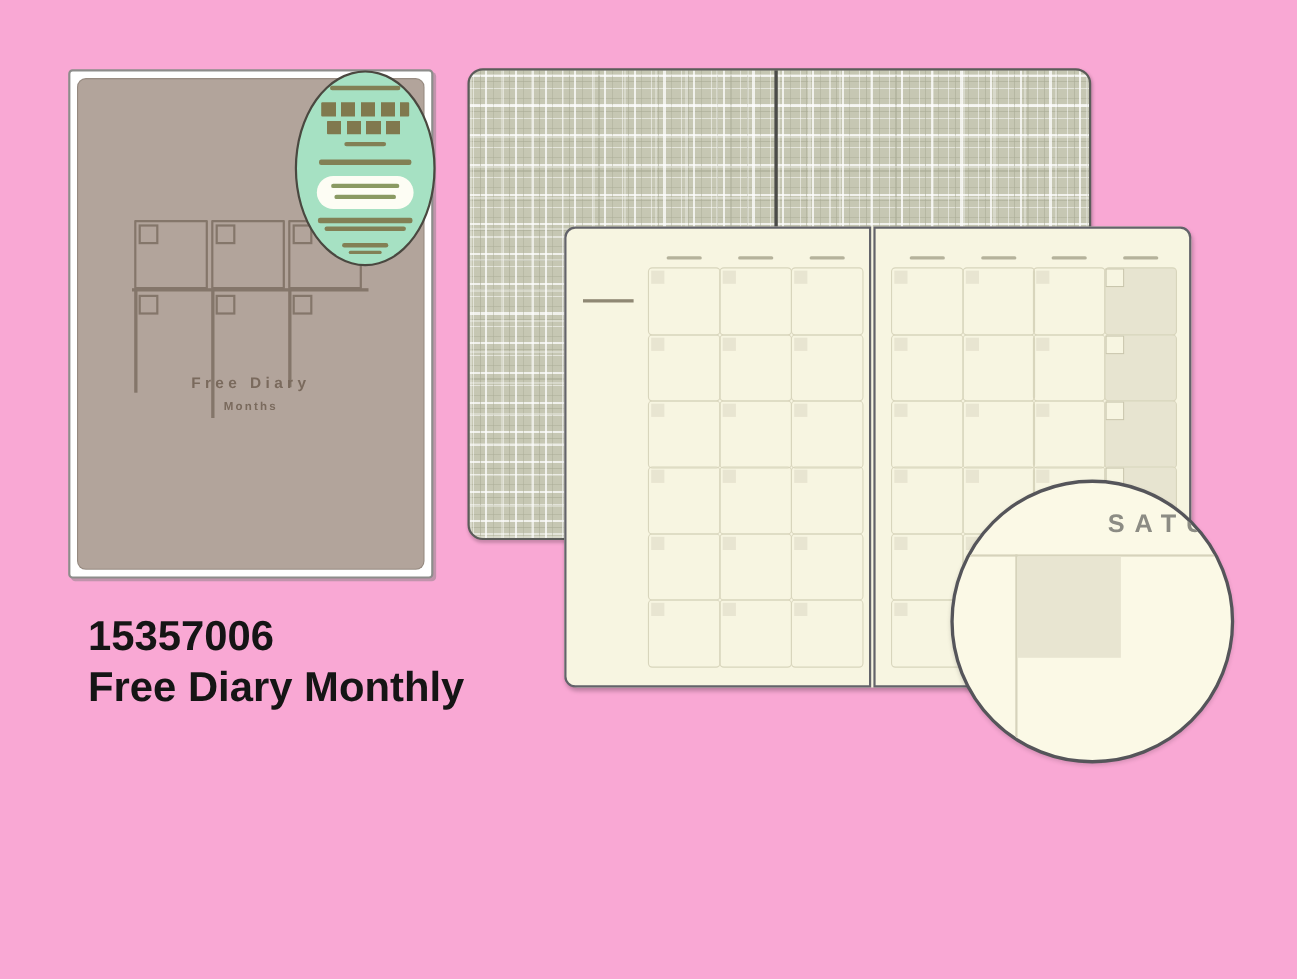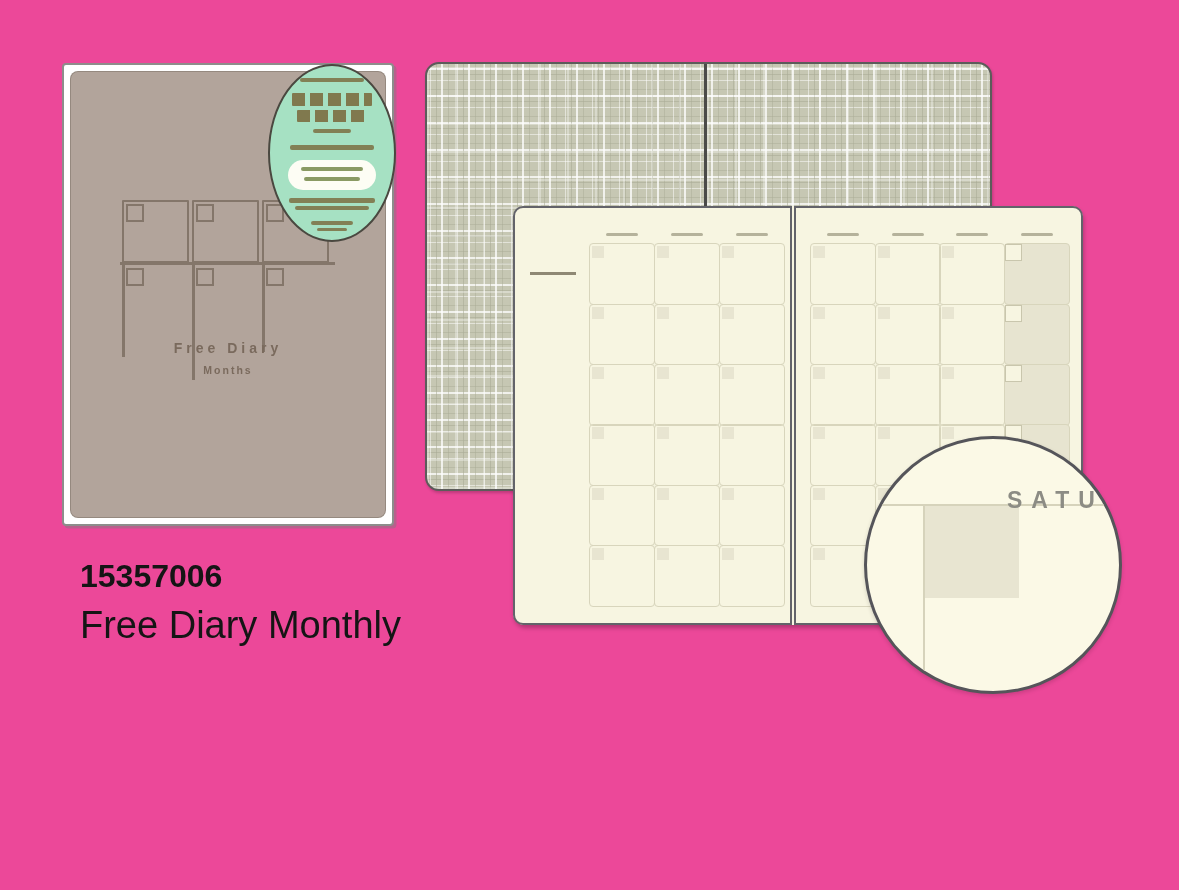--- a/index.html
+++ b/index.html
@@ -3,21 +3,21 @@
 <meta charset="utf-8">
 <style>
   :root{
     --cover-color:#b2a49b; --cover-line:#84766a; --cover-text:#7a6a5d;
     --sticker-fill:#a6e1c3; --sticker-border:#4a4840; --sticker-ink:#7a683a;
     --page-cream:#f7f5e1; --grid-line:#d8d5bc; --cell-corner:#e8e5d1;
     --shaded-cell:#e7e4d0; --page-border:#63636a; --plaid-base:#c6c7b3;
     --ink:#151515; --dash:#b5b29b; --magnifier-fill:#fbf9e6; --mag-text:#8c8c84;
   }
   html,body{margin:0;padding:0;background:#fff;}
-  .canvas{position:relative;width:1179px;height:890px;background:#ec4899;overflow:hidden;
+  .canvas{position:relative;width:1179px;height:890px;background:#f9a8d4;overflow:hidden;
           font-family:"Liberation Sans",sans-serif;}
 
   
   .cover-frame{position:absolute;left:62px;top:63px;width:328px;height:459px;background:#fff;
                border:2px solid #8d8d8b;border-radius:4px;box-shadow:2.5px 2.5px 0 rgba(125,125,125,.45);z-index:1;}
   .front-cover{position:absolute;left:6px;top:6px;right:6px;bottom:6px;background:var(--cover-color);
                border:1px solid rgba(125,115,104,.55);border-radius:8px;}
   .m-line{position:absolute;background:var(--cover-line);}
   .m-rect{position:absolute;border:2.5px solid var(--cover-line);border-radius:1px;}
   .m-sq{position:absolute;width:14px;height:14px;border:2.5px solid var(--cover-line);}
@@ -75,25 +75,25 @@
   .dash{width:32px;height:3px;background:var(--dash);border-radius:1.5px;}
 
   
   .magnifier{position:absolute;left:864px;top:436px;width:252px;height:252px;border-radius:50%;
              background:var(--magnifier-fill);border:3px solid #55555a;overflow:hidden;z-index:3;
              box-shadow:0 2px 4px rgba(0,0,0,.15);}
   .mag-hline{position:absolute;left:0;right:0;top:65px;height:2px;background:#d6d3bb;}
   .mag-vline{position:absolute;left:56px;top:65px;bottom:0;width:2px;background:#d6d3bb;}
   .mag-square{position:absolute;left:58px;top:67px;width:94px;height:92px;background:var(--cell-corner);}
   .mag-label{position:absolute;left:140px;top:24px;font-size:23px;font-weight:bold;
-             letter-spacing:9px;color:var(--mag-text);white-space:nowrap;margin-top:24px;}
-
-  
-  .product-number{position:absolute;left:80px;top:558px;font-size:32px;font-weight:bold;color:var(--ink);}
-  .product-name{position:absolute;left:80px;top:604px;font-size:38px;font-weight:normal;color:var(--ink);}
+             letter-spacing:9px;color:var(--mag-text);white-space:nowrap;}
+
+  
+  .product-number{position:absolute;left:80px;top:558px;font-size:38px;font-weight:bold;color:var(--ink);}
+  .product-name{position:absolute;left:80px;top:604px;font-size:38px;font-weight:bold;color:var(--ink);}
   .product-desc{position:absolute;left:78px;top:722px;font-size:31px;color:var(--ink);}
 </style>
 </head>
 <body>
 
 <div class="canvas">
 
   <div class="cover-frame">
     <div class="front-cover">
       <div>

